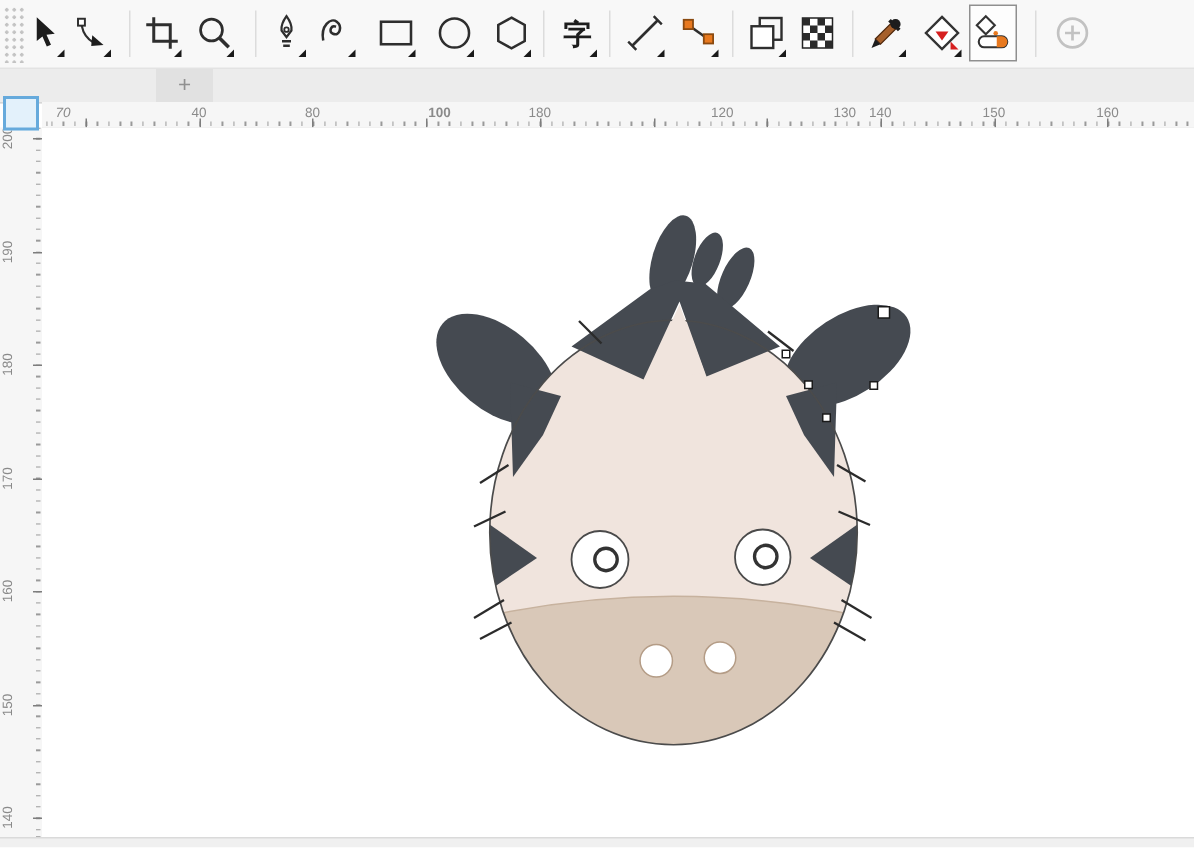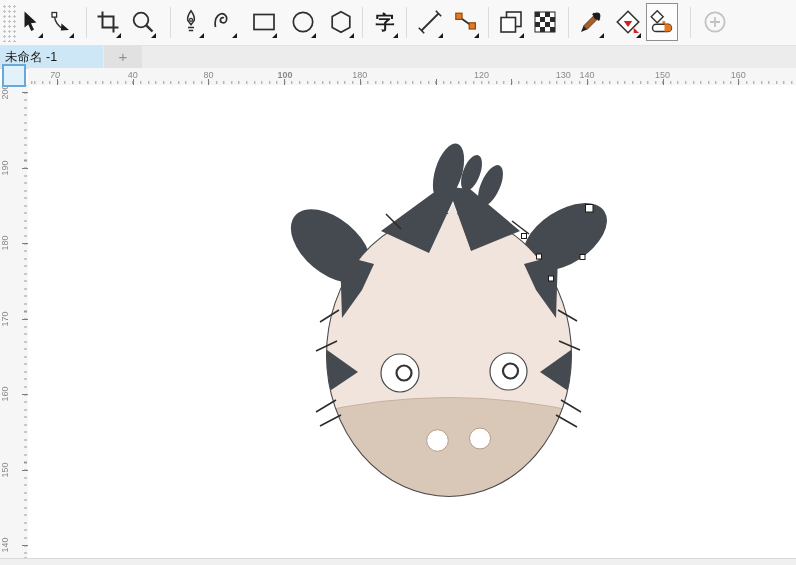--- a/index.html
+++ b/index.html
@@ -220,38 +220,35 @@
       <div class="tsep" style="left: 170px;"></div>
       <div class="tsep" style="left: 362px;"></div>
       <div class="tsep" style="left: 406px;"></div>
       <div class="tsep" style="left: 488px;"></div>
       <div class="tsep" style="left: 568px;"></div>
       <div class="tsep" style="left: 690px;"></div>
     </div>
 </div>
 
 <div class="tabbar">
-  <div class="tab">
-    <span>未命名 -1</span>
-  </div>
   <div class="newtab">
     <span>+</span>
   </div>
 </div>
 
 <div class="hruler">
   <div class="mticks"></div>
   <div id="hlabels">
-      <div class="hlabel" style="left: 27px; font-style: italic;">70</div>
+      <div class="hlabel" style="left: 14px; font-style: italic;">70</div>
       <div class="htick" style="left: 29px;"></div>
       <div class="hlabel" style="left: 104.7px;">40</div>
       <div class="htick" style="left: 104.7px;"></div>
       <div class="hlabel" style="left: 180.4px;">80</div>
       <div class="htick" style="left: 180.4px;"></div>
-      <div class="hlabel" style="left: 257px; font-weight: bold;">100</div>
+      <div class="hlabel" style="left: 265px; font-weight: bold;">100</div>
       <div class="htick" style="left: 256.1px;"></div>
       <div class="hlabel" style="left: 331.8px;">180</div>
       <div class="htick" style="left: 331.8px;"></div>
       <div class="hlabel" style="left: 407.5px; margin-left: 33px;">120</div>
       <div class="htick" style="left: 407.5px;"></div>
       <div class="hlabel" style="left: 483.2px; margin-left: 39px;">130</div>
       <div class="htick" style="left: 483.2px;"></div>
       <div class="hlabel" style="left: 558.9px;">140</div>
       <div class="htick" style="left: 558.9px;"></div>
       <div class="hlabel" style="left: 634.6px;">150</div>

